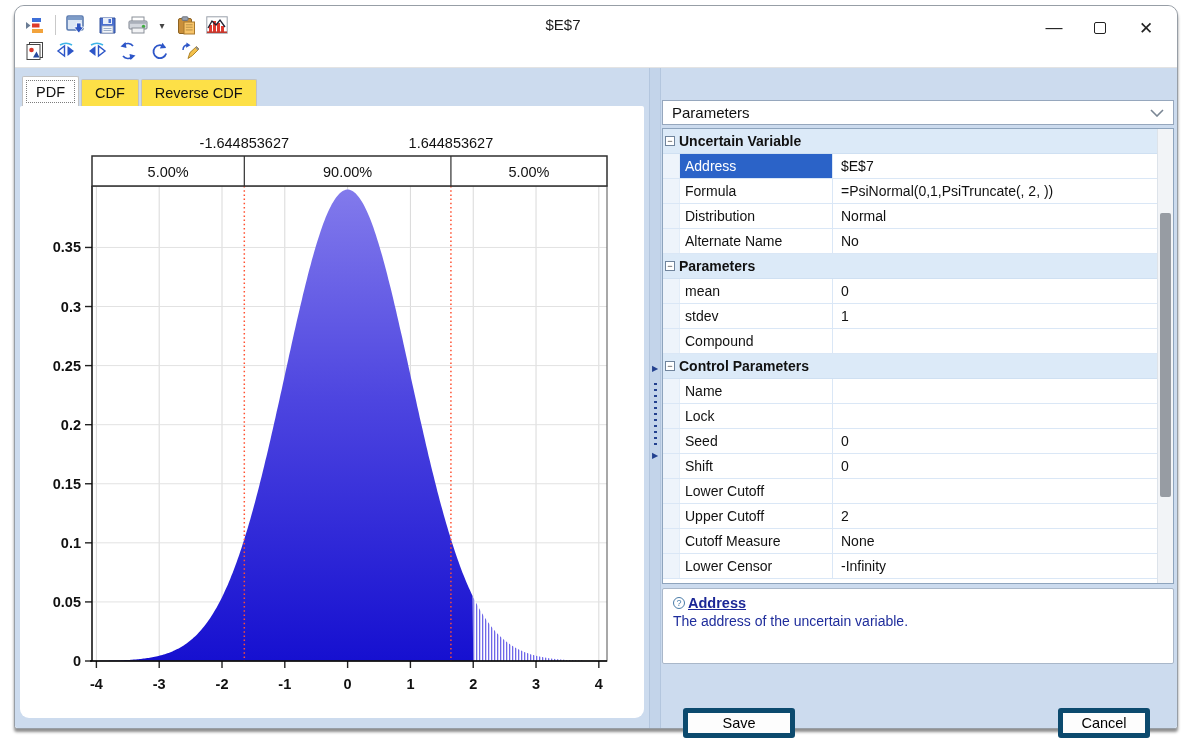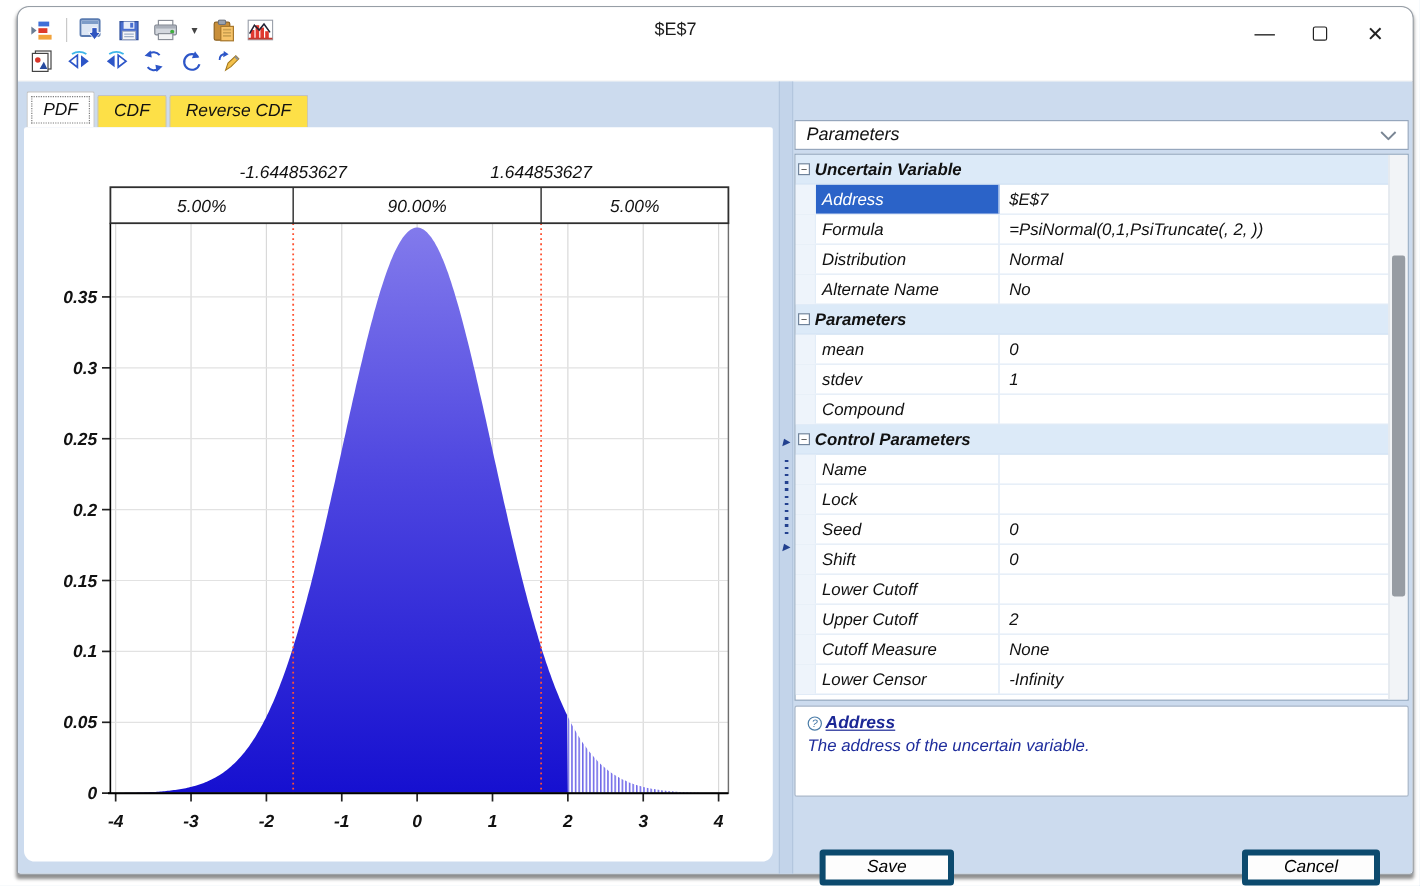--- a/index.html
+++ b/index.html
@@ -20,21 +20,21 @@
   .caret { font-size:10px; color:#444; width:12px; }
   .win-title { position:absolute; left:548px; top:10px; transform:translateX(-50%);
                font-size:15px; color:#1c1c1c; }
   .win-controls { position:absolute; right:8px; top:4px; display:flex; }
   .win-ctl { width:46px; height:36px; display:flex; align-items:center; justify-content:center;
              font-size:17px; color:#222; }
   .maxbox { width:12px; height:12px; border:1.6px solid #222; border-radius:2px; }
 
   
   .content { position:absolute; top:62px; left:0; right:0; bottom:0; background:#ccdbee;
-             border-radius:0 0 3px 3px;font-style:italic; }
+             border-radius:0 0 3px 3px; }
 
   
   .left-panel { position:absolute; left:0; top:0; width:634px; bottom:0; }
   .tabs { position:absolute; left:7px; top:8px; display:flex; align-items:flex-end; height:30px; }
   .tab { height:27px; padding:0 13px; background:#fde047; border:1px solid #c2c2c2; border-bottom:none;
          border-radius:2px 2px 0 0; display:flex; align-items:center; font-size:14.5px; color:#111;
          margin-right:2px; }
   .tab.active { height:30px; background:#fff; position:relative; z-index:2; }
   .tab.active::after { content:""; position:absolute; inset:3px; border:1px dotted #7d7d7d; }
   .chart-box { position:absolute; left:5px; top:38px; width:624px; height:612px; background:#fff;
@@ -79,21 +79,21 @@
   .help-title-row { display:flex; align-items:center; }
   .help-q { width:12px; height:12px; border-radius:50%; border:1px solid #4a7ca8; color:#4a7ca8;
             font-size:9px; line-height:11px; text-align:center; margin-right:3px; flex:none; }
   .help-title { font-size:14.5px; font-weight:bold; text-decoration:underline; color:#1b2796; }
   .help-text { font-size:14px; color:#1f2d9c; margin-top:2px; }
 
   .btn { position:absolute; top:620px; height:30px; background:#fdfdfd; border:5px solid #0c4a6e;
          border-radius:3px; font-size:14.5px; color:#000000; display:flex; align-items:center;
          justify-content:center; font-family:"Liberation Sans",sans-serif; }
   .btn-save { left:22px; width:112px; }
-  .btn-cancel { right:27px; width:115px; }
+  .btn-cancel { right:27px; width:92px; }
 </style>
 </head>
 <body>
 
 <div class="window">
 
   <div class="titlebar">
     <div class="tb-row tb-row1">
       <span class="tb-btn">
         <svg width="19" height="17" viewBox="0 0 19 17">

